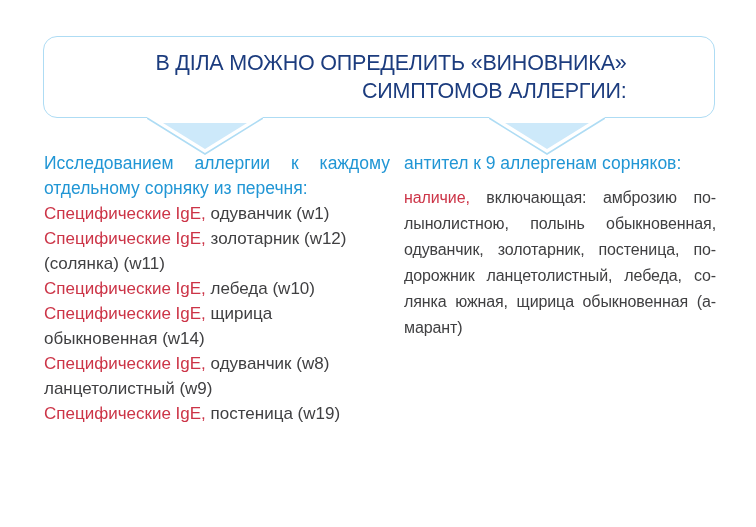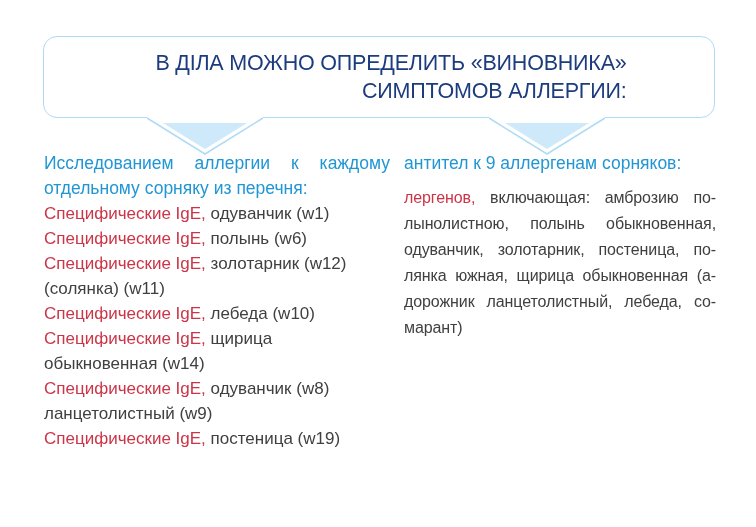--- a/index.html
+++ b/index.html
@@ -60,39 +60,38 @@
     <path class="tail-fillpath" d="M16,9 L58,35 L100,9 Z"></path>
   </svg>
 
   <div class="col col-left">
     <div class="col-heading">
       <div class="hline jl">Исследованием аллергии к каждому</div>
       <div class="hline">отдельному сорняку из перечня:</div>
     </div>
     <div class="list">
         <div class="tline"><span class="red">Специфические IgE,</span><span> одуванчик (w1)</span></div>
-        <div class="tline"><span class="red">Специфические IgE,</span><span> полынь (w6)</span></div>
         <div class="tline"><span class="red">Специфические IgE,</span><span> золотарник (w12)</span></div>
         <div class="tline"><span>(солянка) (w11)</span></div>
         <div class="tline"><span class="red">Специфические IgE,</span><span> лебеда (w10)</span></div>
         <div class="tline"><span class="red">Специфические IgE,</span><span> щирица</span></div>
         <div class="tline"><span>обыкновенная (w14)</span></div>
         <div class="tline"><span class="red">Специфические IgE,</span><span> одуванчик (w8)</span></div>
         <div class="tline"><span>ланцетолистный (w9)</span></div>
         <div class="tline"><span class="red">Специфические IgE,</span><span> постеница (w19)</span></div>
       </div>
   </div>
 
   <div class="col col-right">
     <div class="col-heading">
       <div class="hline">антител к 9 аллергенам сорняков:</div>
     </div>
     <div class="para">
-        <div class="tline jl"><span class="red">лергенов,</span><span> включающая: амброзию по-</span></div>
+        <div class="tline jl"><span class="red">наличие,</span><span> включающая: амброзию по-</span></div>
         <div class="tline jl"><span>лынолистною, полынь обыкновенная,</span></div>
         <div class="tline jl"><span>одуванчик, золотарник, постеница, по-</span></div>
+        <div class="tline jl"><span>дорожник ланцетолистный, лебеда, со-</span></div>
         <div class="tline jl"><span>лянка южная, щирица обыкновенная (а-</span></div>
-        <div class="tline jl"><span>дорожник ланцетолистный, лебеда, со-</span></div>
         <div class="tline"><span>марант)</span></div>
       </div>
   </div>
 
 </div>
 
 </body></html>

